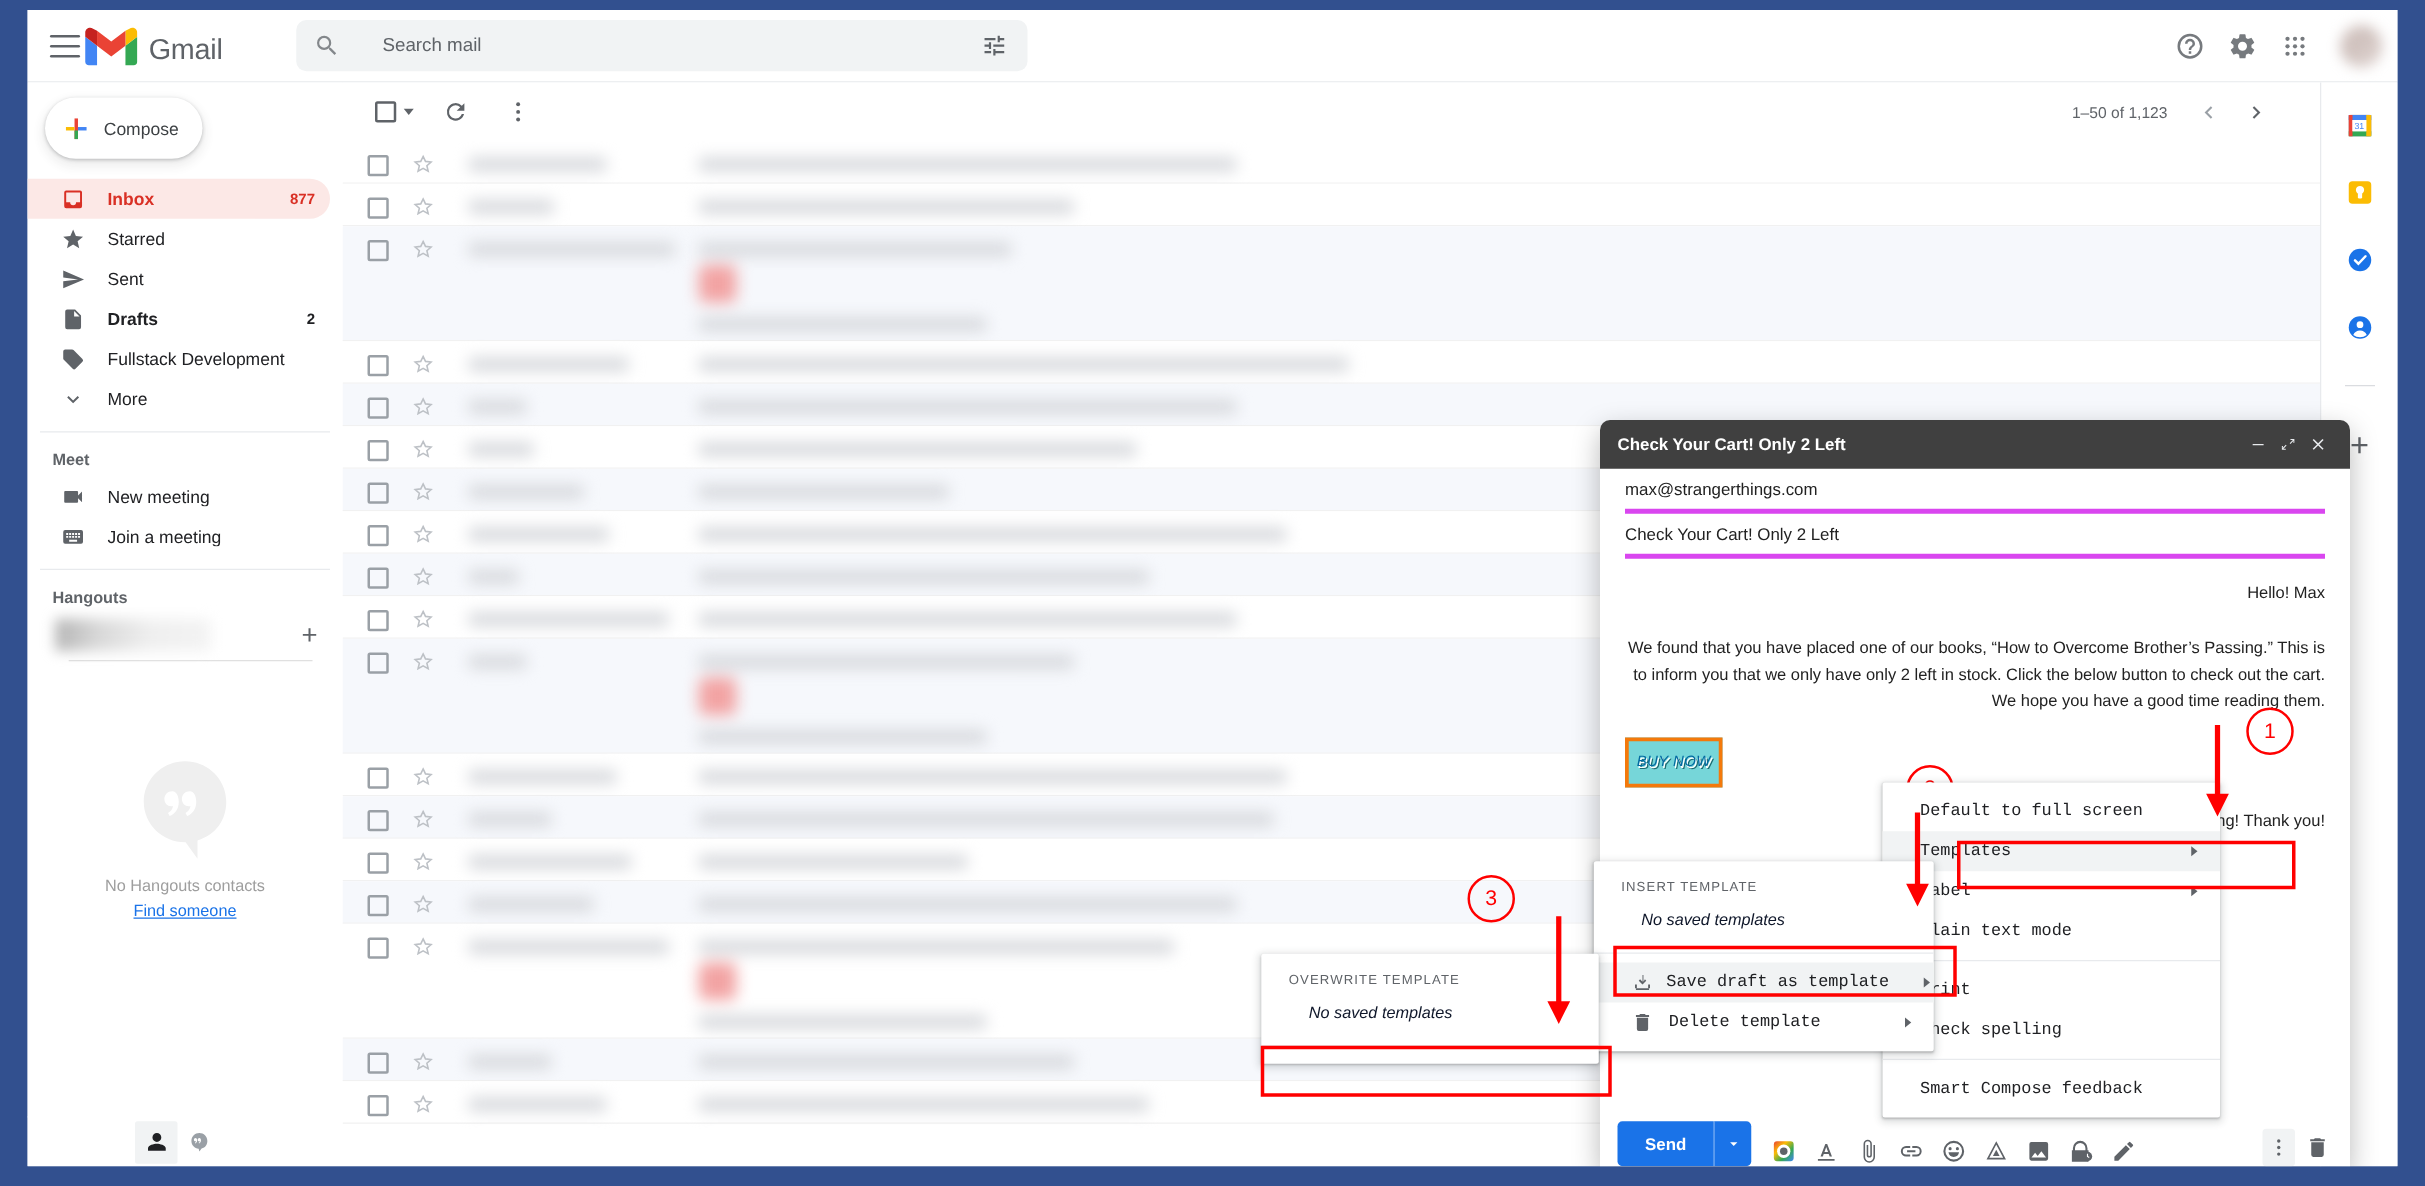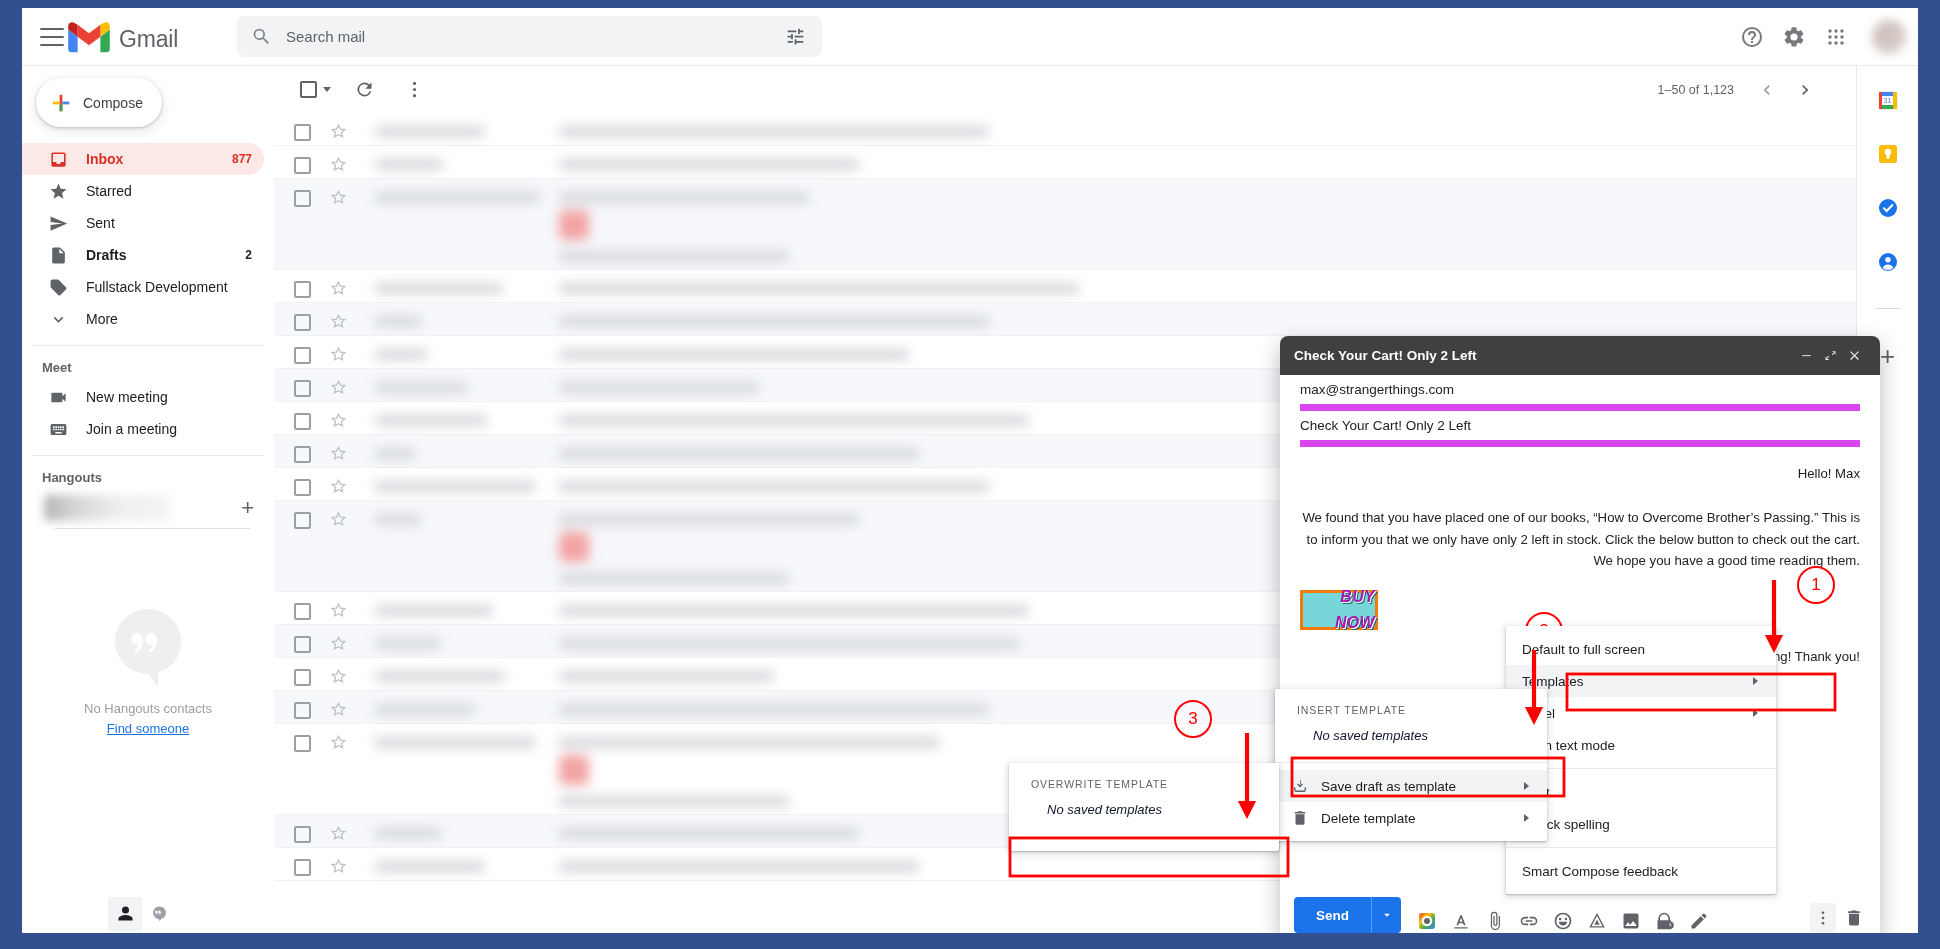--- a/index.html
+++ b/index.html
@@ -41,21 +41,21 @@
   .gmail-logo { display: flex; align-items: flex-end; margin-left: 4px; cursor: pointer; }
   .gmail-mark { width: 42px; height: 32px; }
   .gmail-word {
     font-size: 23px; color: #5f6368; margin-left: 9px;
     letter-spacing: -0.2px; font-weight: 400;
   }
   .searchbar {
     position: absolute; left: 215px; top: 8px;
     width: 585px; height: 41px;
     background: #f1f3f4; border-radius: 8px;
-    display: flex; align-items: center;
+    display: flex; align-items: center; gap: 20px;
   }
   .searchbar .s-icon { margin-left: 14px; opacity: .75; }
   .searchbar input {
     flex: 1; border: none; outline: none; background: transparent;
     font-size: 15px; color: #202124; margin-left: 12px;
     font-family: "Liberation Sans", sans-serif;
   }
   .searchbar input::placeholder { color: #5f6368; }
   .searchbar .opt-icon { margin-right: 16px; cursor: pointer; }
   .top-right {
@@ -191,36 +191,36 @@
     overflow: visible;
   }
   .compose-header {
     height: 39px; background: #404040; border-radius: 8px 8px 0 0;
     display: flex; align-items: center; padding: 0 14px;
   }
   .compose-title { color: #fff; font-size: 13.5px; font-weight: bold; flex: 1; }
   .ch-btn { width: 24px; height: 24px; display: flex; align-items: center; justify-content: center; cursor: pointer; color: #e8eaed; }
   .compose-field {
     height: 36px; display: flex; align-items: center;
-    margin: 0 20px; border-bottom: 7px solid #d946ef;
+    margin: 0 20px; border-bottom: 4px solid #d946ef;
     font-size: 13.5px; color: #222;
   }
   .compose-body {
     padding: 16px 20px 0 20px; font-size: 13.2px; color: #222; line-height: 1.65; text-align: right;
   }
   .buy-now-btn {
     margin-top: 18px;
     width: 78px; height: 40px;
     background: #76d6d9; border: 3px solid #f4790b;
     display: flex; align-items: center; justify-content: center;
     cursor: pointer;
   }
   .buy-now-text {
-    font-size: 16px; font-weight: bold; font-style: italic;
-    color: #a21caf; letter-spacing: .3px;
+    font-size: 12px; font-weight: normal; font-style: italic;
+    color: #0369a1; letter-spacing: .3px;
     text-shadow: 1px 1px 0 #fff, 2px 2px 0 #1d6b70;
   }
   .happy-reading { margin-top: 16px; font-size: 13.2px; color: #222; }
   .compose-footer {
     position: absolute; left: 0; bottom: 0; width: 600px; height: 56px;
     background: #fff; display: flex; align-items: flex-end; padding: 0 14px;
     border-top: 1px solid #fff;
   }
   .send-btn {
     height: 36px; background: #1a73e8; color: #fff;
@@ -242,21 +242,21 @@
 
   
   .menu {
     position: absolute; background: #fff;
     box-shadow: 0 2px 6px 2px rgba(60,64,67,.15), 0 1px 2px rgba(60,64,67,.3);
     border-radius: 2px; padding: 7px 0; font-size: 13.5px; color: #202124;
     z-index: 50;
   }
   .menu-item {
     height: 32px; display: flex; align-items: center;
-    padding: 0 18px 0 16px; cursor: pointer; white-space: nowrap;
+    padding: 0 18px 0 30px; cursor: pointer; white-space: nowrap; font-family: Liberation Mono, monospace;
   }
   .menu-item.hl { background: #f1f3f4; }
   .menu-item .mi-ico { width: 20px; margin-right: 10px; display: flex; align-items: center; }
   .menu-item .mi-label { flex: 1; }
   .menu-arrow { border-left: 5px solid #5f6368; border-top: 4px solid transparent; border-bottom: 4px solid transparent; margin-left: 28px; }
   .menu-sep { height: 1px; background: #e8eaed; margin: 7px 0; }
   .menu-heading {
     font-size: 10.5px; color: #5f6368; letter-spacing: .9px;
     padding: 8px 0 8px 22px; font-weight: normal;
   }

